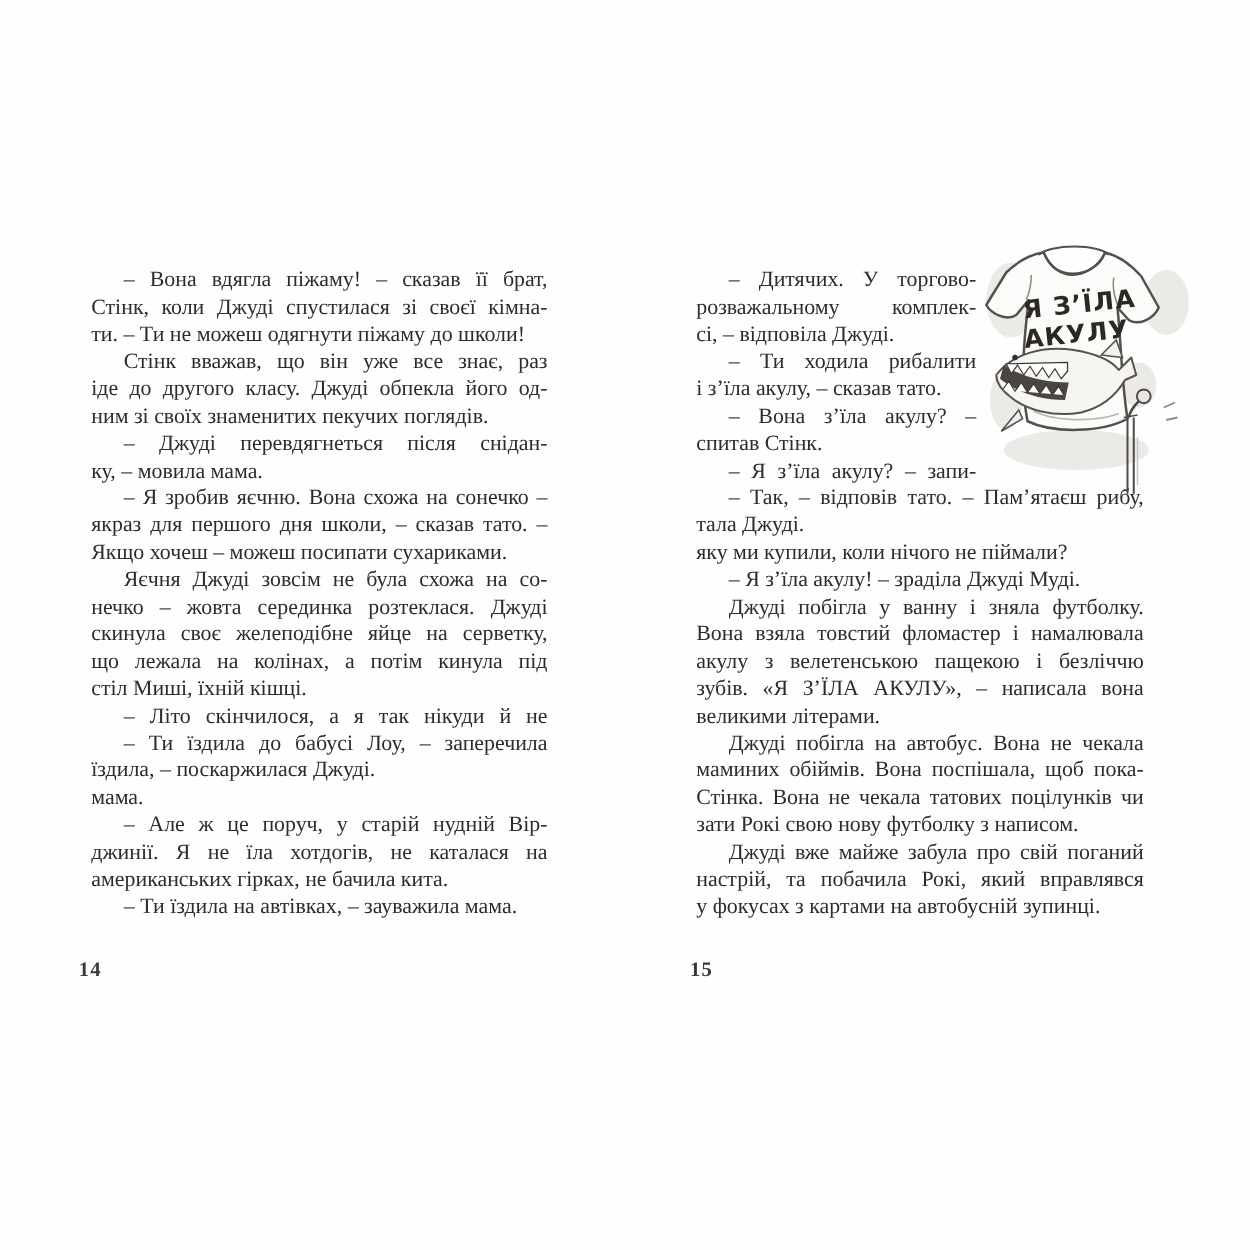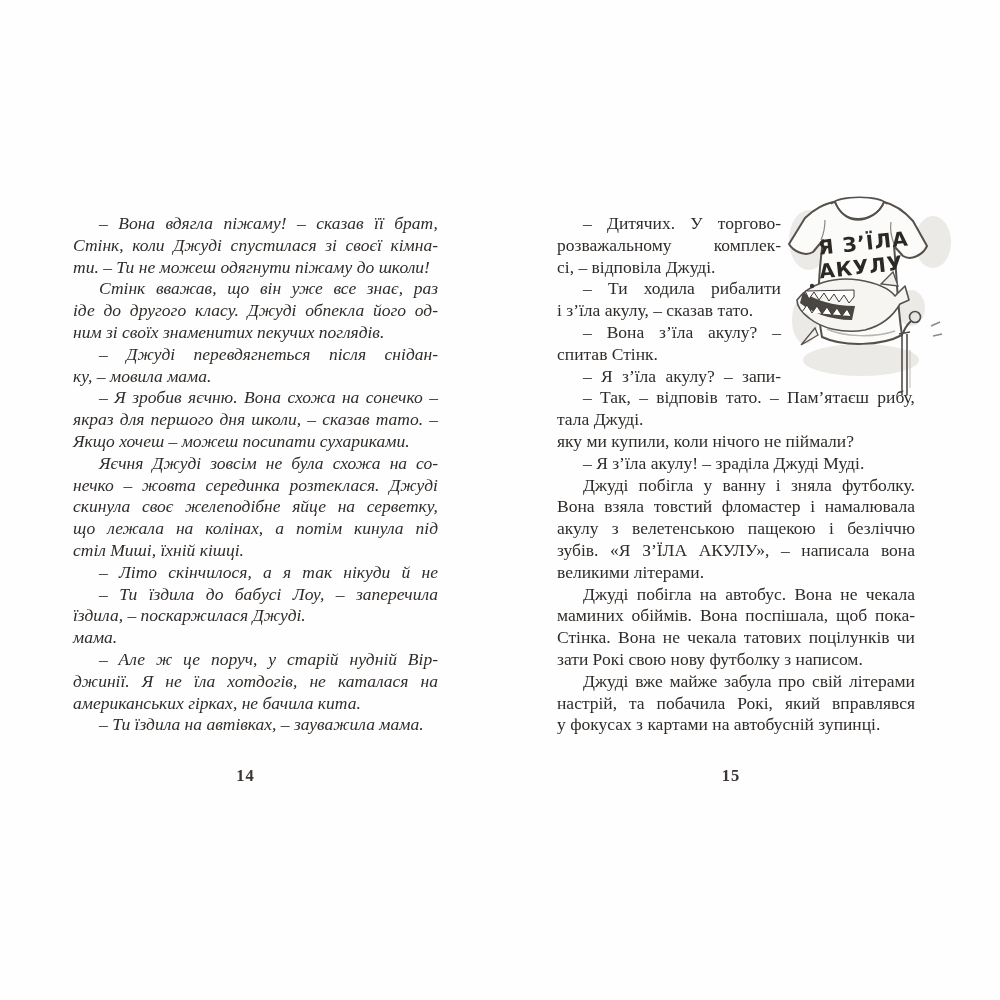--- a/index.html
+++ b/index.html
@@ -7,38 +7,38 @@
     position:relative;width:1000px;height:1000px;background:#fefefe;
     overflow:hidden;
     font-family:"Liberation Serif", serif;
     color:#2f2b28;
   }
   .textblock{
     position:absolute;
     font-size:17.5px;
     line-height:21.8px;
   }
-  #left-block{left:73px;top:213px;width:365px;font-style:italic;}
+  #left-block{left:73px;top:213px;width:365px;}
   #right-block{left:557px;top:213px;width:358px;}
   .line{
     height:21.8px;
     text-align:justify;
     text-align-last:justify;
     overflow:visible;
   }
   .line.end{
     text-align-last:left;
     white-space:nowrap;
   }
   .line.indent{padding-left:26px;}
   .line.narrow{margin-right:134px;}
   .pagenum{
     position:absolute;top:766px;
     font-size:16.5px;font-weight:bold;color:#3b3734;
-    text-align:center;letter-spacing:1px;
+    text-align:left;letter-spacing:1px;
   }
   #pagenum-left{left:63px;width:365px;}
   #pagenum-right{left:552px;width:358px;}
   .illustration{
     position:absolute;left:781px;top:188px;width:178px;height:212px;
     pointer-events:none;
   }
   .illustration svg{display:block;width:100%;height:100%;overflow:visible;}
   .shirt-text{
     font-family:"DejaVu Sans", sans-serif;
@@ -94,21 +94,21 @@
       <div class="line indent end">– Я з’їла акулу! – зраділа Джуді Муді.</div>
       <div class="line indent">Джуді побігла у ванну і зняла футболку.</div>
       <div class="line">Вона взяла товстий фломастер і намалювала</div>
       <div class="line">акулу з велетенською пащекою і безліччю</div>
       <div class="line">зубів. «Я З’ЇЛА АКУЛУ», – написала вона</div>
       <div class="line end">великими літерами.</div>
       <div class="line indent">Джуді побігла на автобус. Вона не чекала</div>
       <div class="line">маминих обіймів. Вона поспішала, щоб пока-</div>
       <div class="line">Стінка. Вона не чекала татових поцілунків чи</div>
       <div class="line end">зати Рокі свою нову футболку з написом.</div>
-      <div class="line indent">Джуді вже майже забула про свій літерами</div>
+      <div class="line indent">Джуді вже майже забула про свій поганий</div>
       <div class="line">настрій, та побачила Рокі, який вправлявся</div>
       <div class="line end">у фокусах з картами на автобусній зупинці.</div>
     </div>
 
   <div class="illustration">
     <svg viewBox="0 0 178 212" xmlns="http://www.w3.org/2000/svg">
 
       <g fill="#eceae7" stroke="none">
         <ellipse cx="28" cy="52" rx="20" ry="30"></ellipse>
         <ellipse cx="152" cy="54" rx="18" ry="26"></ellipse>

